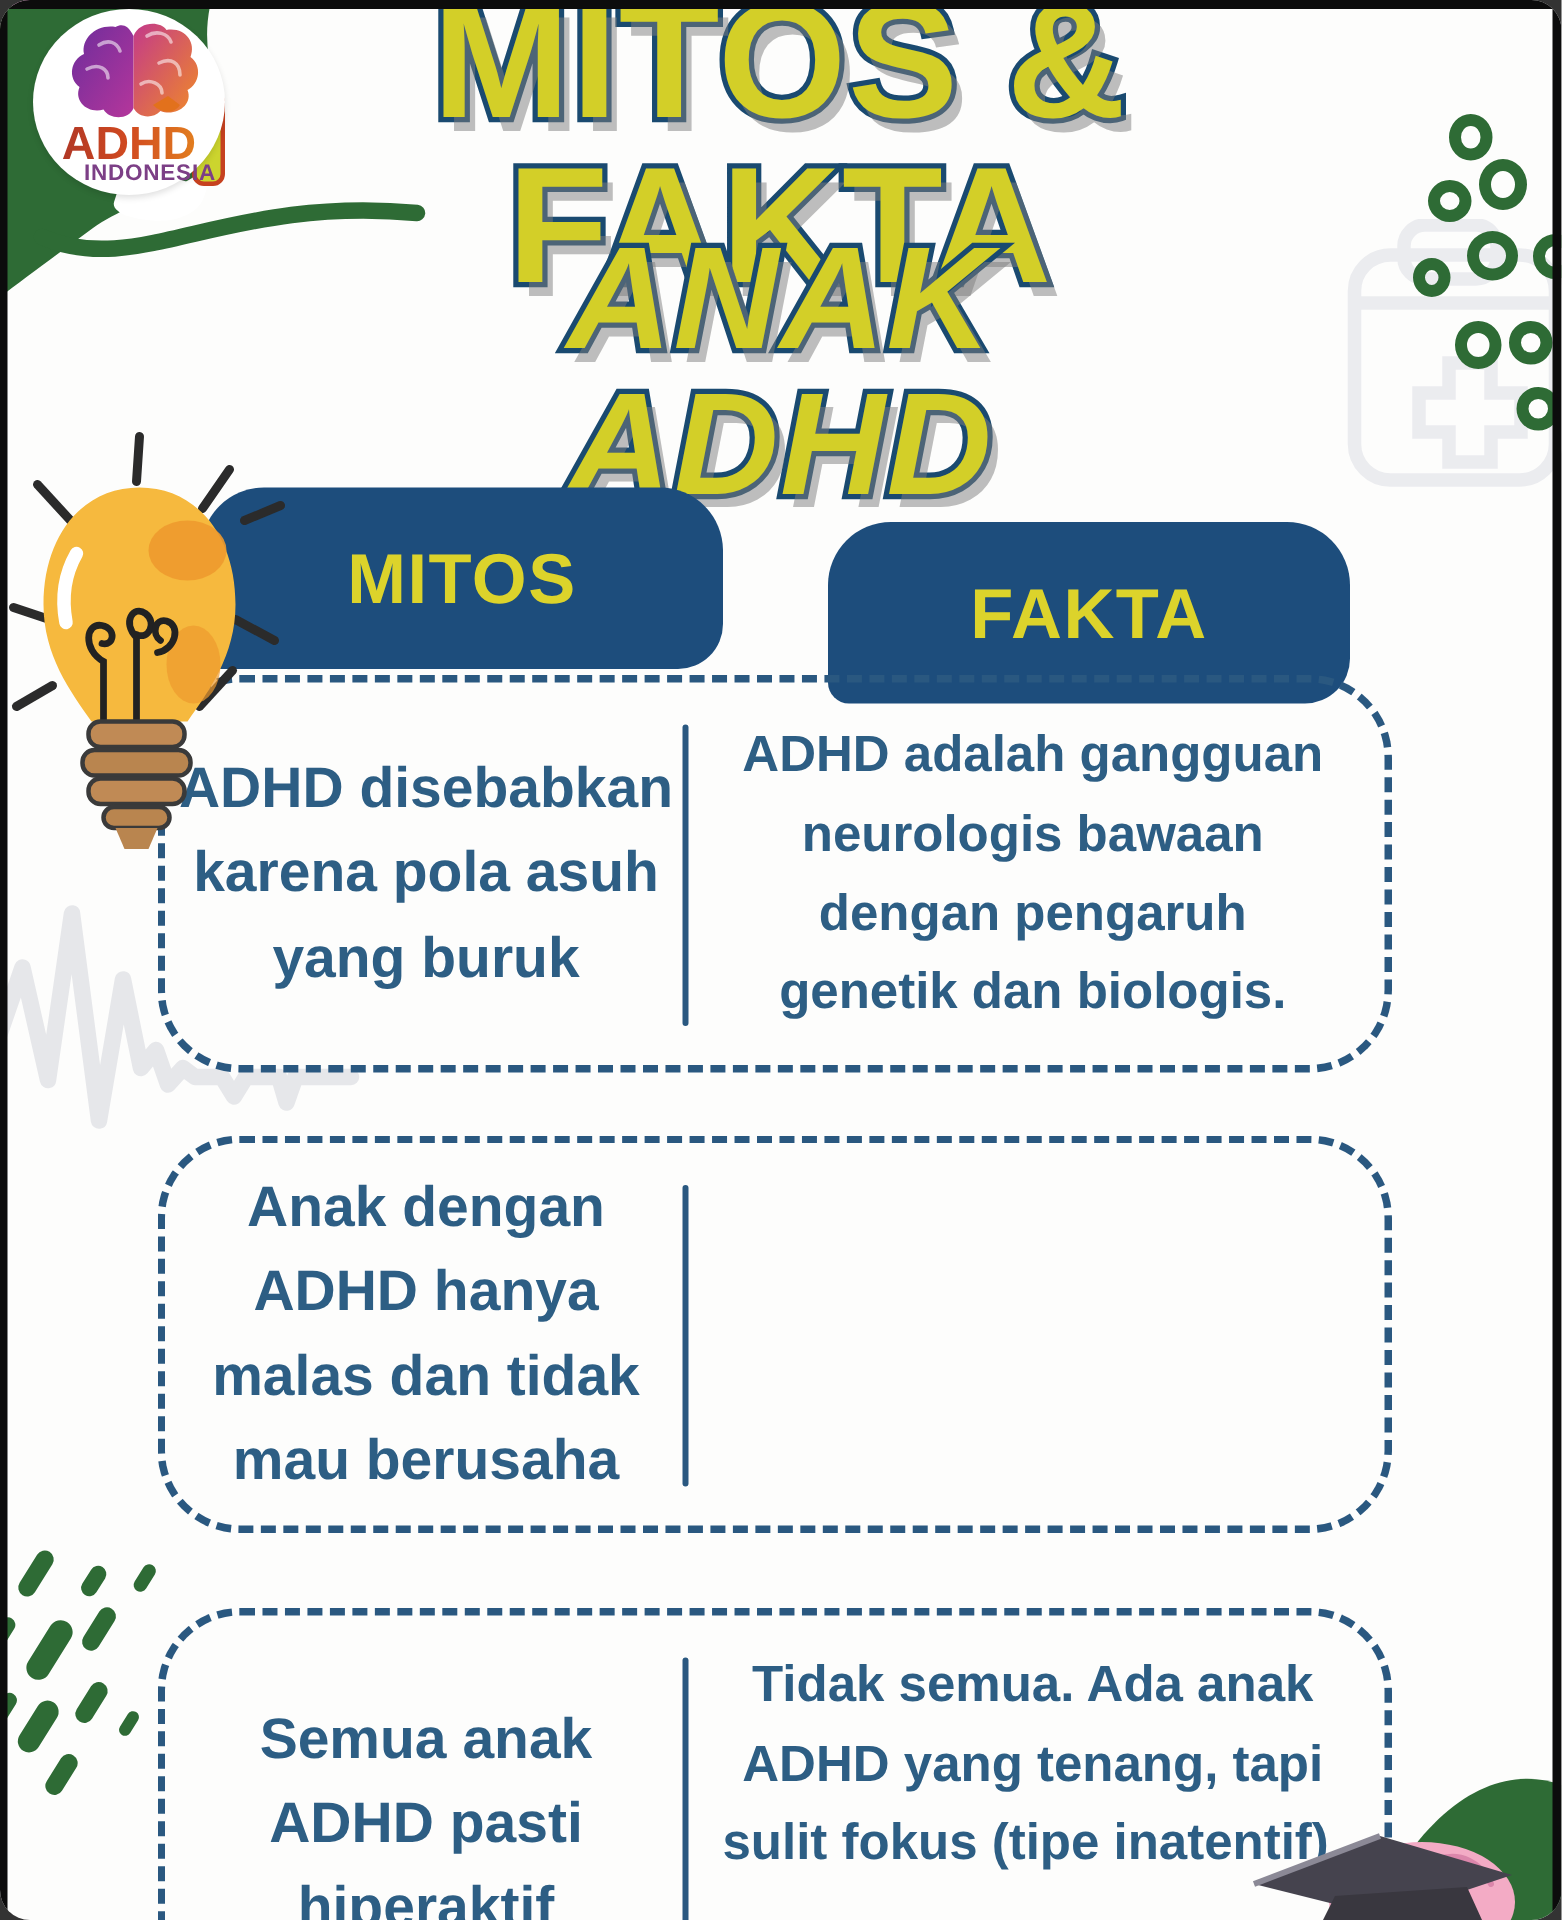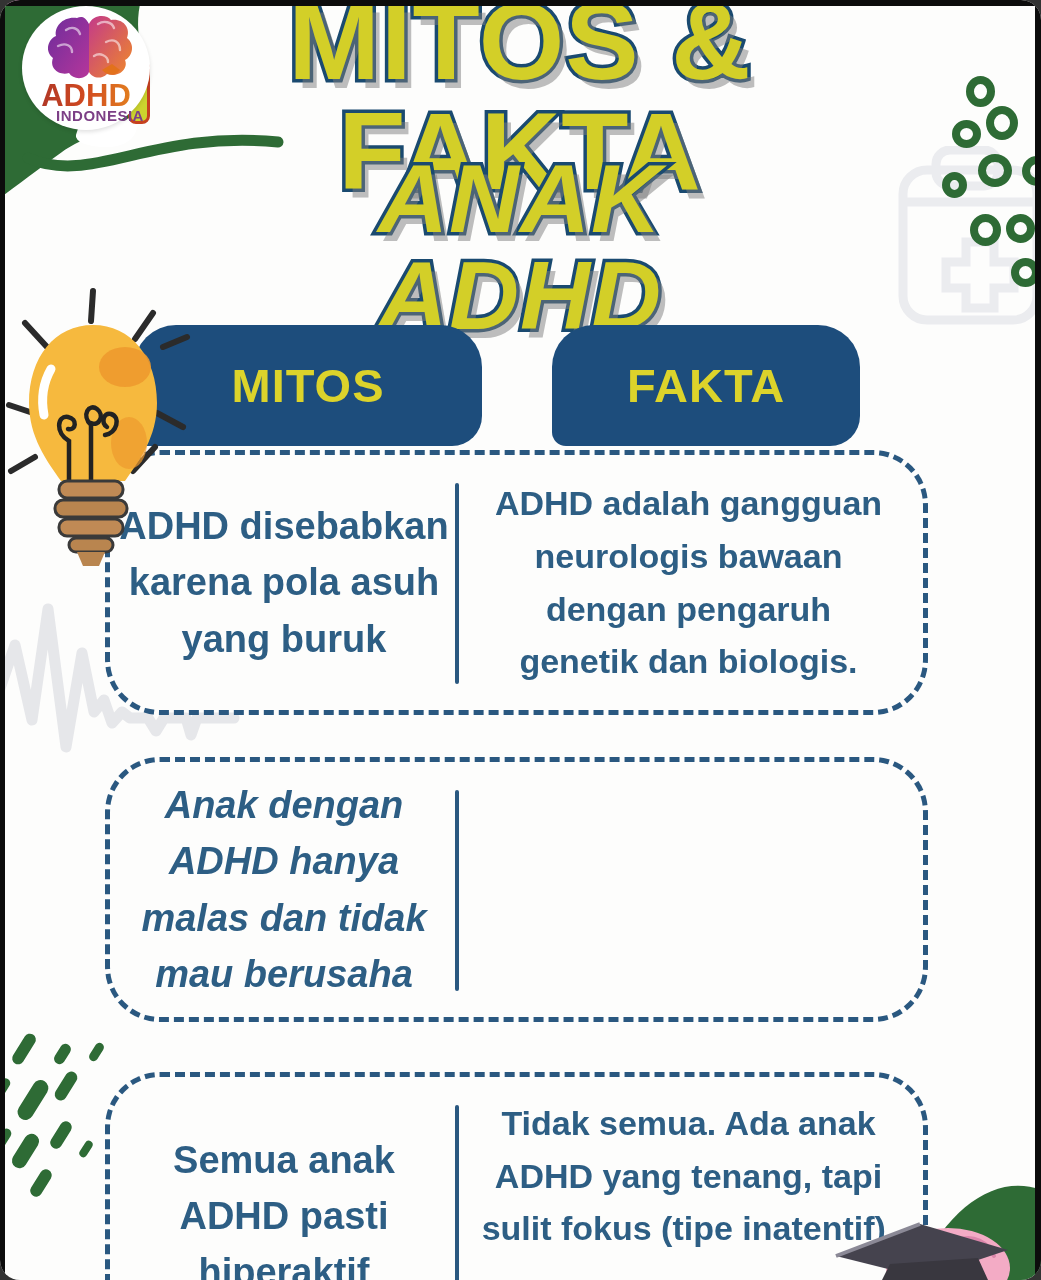--- a/index.html
+++ b/index.html
@@ -47,27 +47,27 @@
     text-shadow:7px 9px 0 rgba(125,125,125,.5);
     letter-spacing:1px;line-height:1;}
   .title.l1{left:128px;top:-14px;width:784px;font-size:110px;}
   .title.l2{left:250px;top:150px;width:540px;font-size:97px;font-style:italic;}
   
   .donut{position:absolute;border:8px solid var(--green);border-radius:50%;z-index:2;}
   
   .pill{position:absolute;top:325px;height:121px;background:var(--navy);
     border-radius:42px 42px 30px 14px;display:flex;align-items:center;justify-content:center;z-index:7;}
   .pill.mitos{left:134px;width:348px;align-items:center;}
-  .pill.fakta{left:552px;width:308px;}
+  .pill.fakta{left:552px;width:348px;margin-top:23px;}
   .pill span{color:var(--pill-yellow);font-weight:bold;font-size:47px;letter-spacing:1px;}
   
   .row-box{position:absolute;left:105px;width:823px;border:5px dashed var(--dash);
     border-radius:55px;z-index:8;box-sizing:border-box;}
   .row-box.r1{top:450px;height:265px;}
-  .row-box.r2{top:757px;height:265px;font-style:italic;}
+  .row-box.r2{top:757px;height:265px;}
   .row-box.r3{top:1072px;height:265px;}
   .divider{position:absolute;left:345px;top:28px;bottom:26px;width:4px;
     background:var(--dash);border-radius:2px;}
   .cell{position:absolute;top:0;bottom:0;display:flex;align-items:center;justify-content:center;
     text-align:center;white-space:pre-line;color:var(--navy-text);font-weight:bold;}
   .cell.myth{left:6px;width:336px;font-size:38px;line-height:1.48;}
   .cell.fact{left:352px;right:8px;font-size:34px;line-height:1.55;}
   .r3 .cell{align-items:flex-start;}
   .r3 .cell.myth{padding-top:55px;}
   .r3 .cell.fact{padding-top:20px;}

